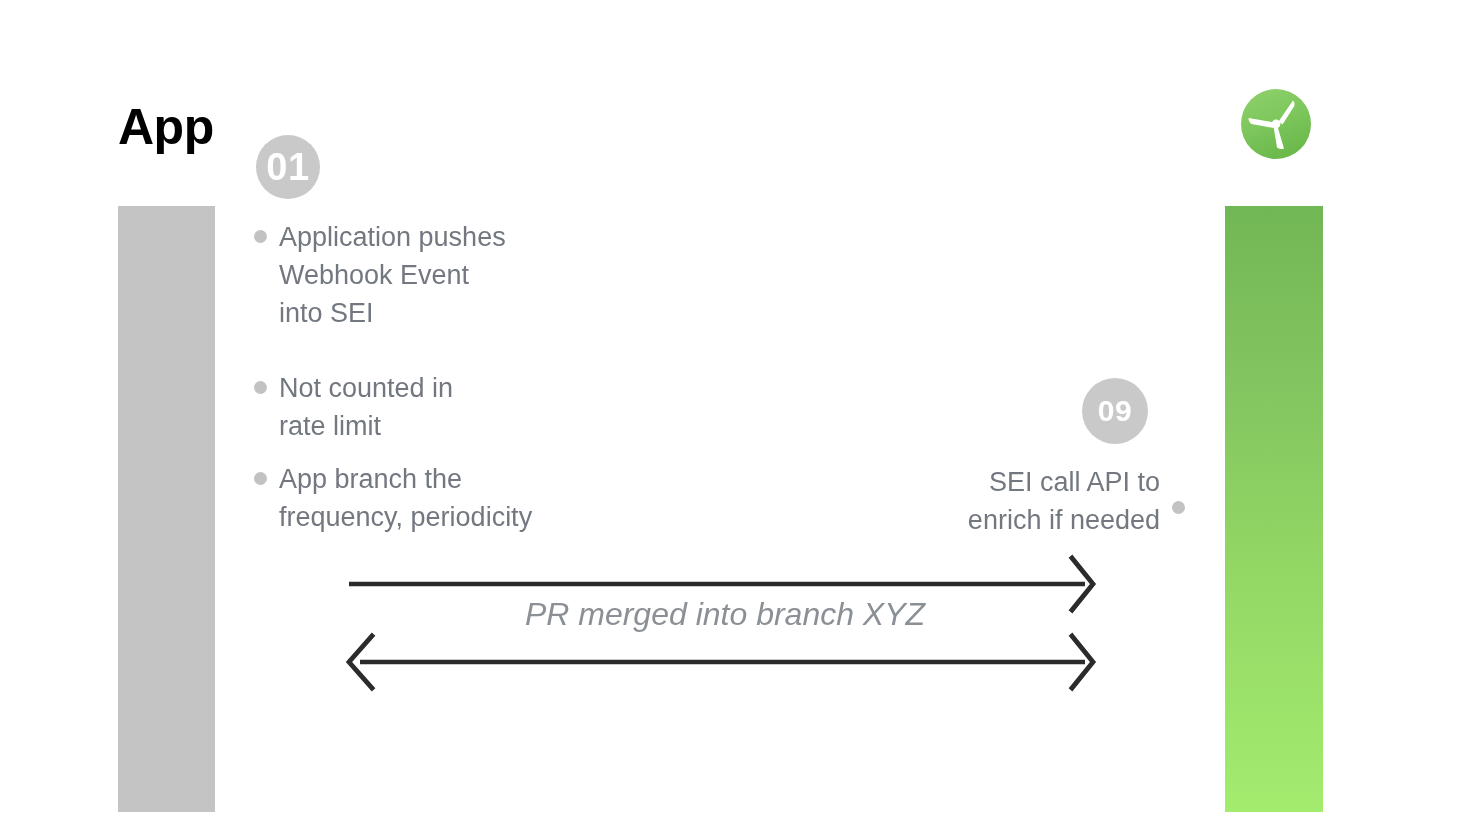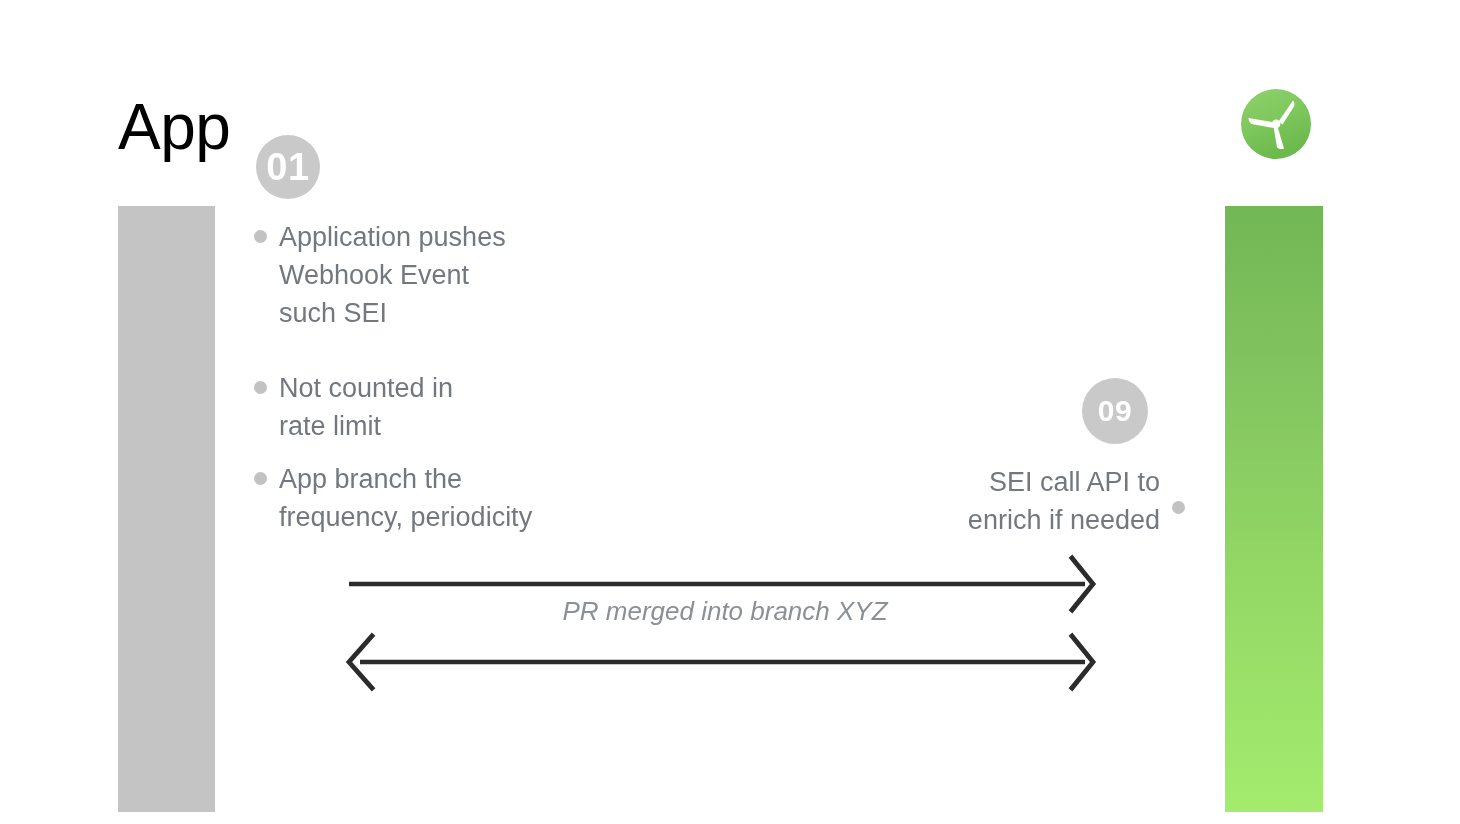--- a/index.html
+++ b/index.html
@@ -12,24 +12,24 @@
   .slide {
     position:relative;
     width:1460px; height:824px;
     background:#ffffff;
   }
 
   
   .title {
     position:absolute;
     left:118px; top:98px;
-    font-size:64px;
+    font-size:50px;
     line-height:58px;
     color:#000000;
-    font-weight:400;
+    font-weight:700;
     letter-spacing:-0.5px;
     white-space:nowrap;
   }
 
   
   .lane-left {
     position:absolute;
     left:118px; top:206px;
     width:97px; height:606px;
     background:#c4c4c4;
@@ -128,21 +128,21 @@
     left:330px; top:550px;
     width:790px; height:170px;
     overflow:visible;
   }
   .arrow-line { stroke:#2b2b2b; stroke-width:4.4; fill:none; }
   .arrow-head { stroke:#2b2b2b; stroke-width:4.8; fill:none;
                 stroke-linecap:square; stroke-linejoin:miter; }
 
   .arrow-label {
     position:absolute;
-    font-size:26px;
+    font-size:32px;
     font-style:italic;
     color:#8b9096;
     white-space:nowrap;
     text-align:center;
   }
   .arrow-label-1 { left:330px; top:596px; width:790px; }
   .arrow-label-2 { left:330px; top:679px; width:790px; }
 </style>
 </head>
 <body>
@@ -177,21 +177,21 @@
     </svg>
   </div>
 
   <div class="badge badge-01">01</div>
 
   <div class="bullets-left">
     <div class="bullet-row">
       <span class="dot"></span>
       <span class="bullet-text">Application pushes
 Webhook Event
-such SEI</span>
+into SEI</span>
     </div>
   </div>
 
   <div class="bullets-left-2">
     <div class="bullet-row">
       <span class="dot"></span>
       <span class="bullet-text">Not counted in
 rate limit</span>
     </div>
   </div>

